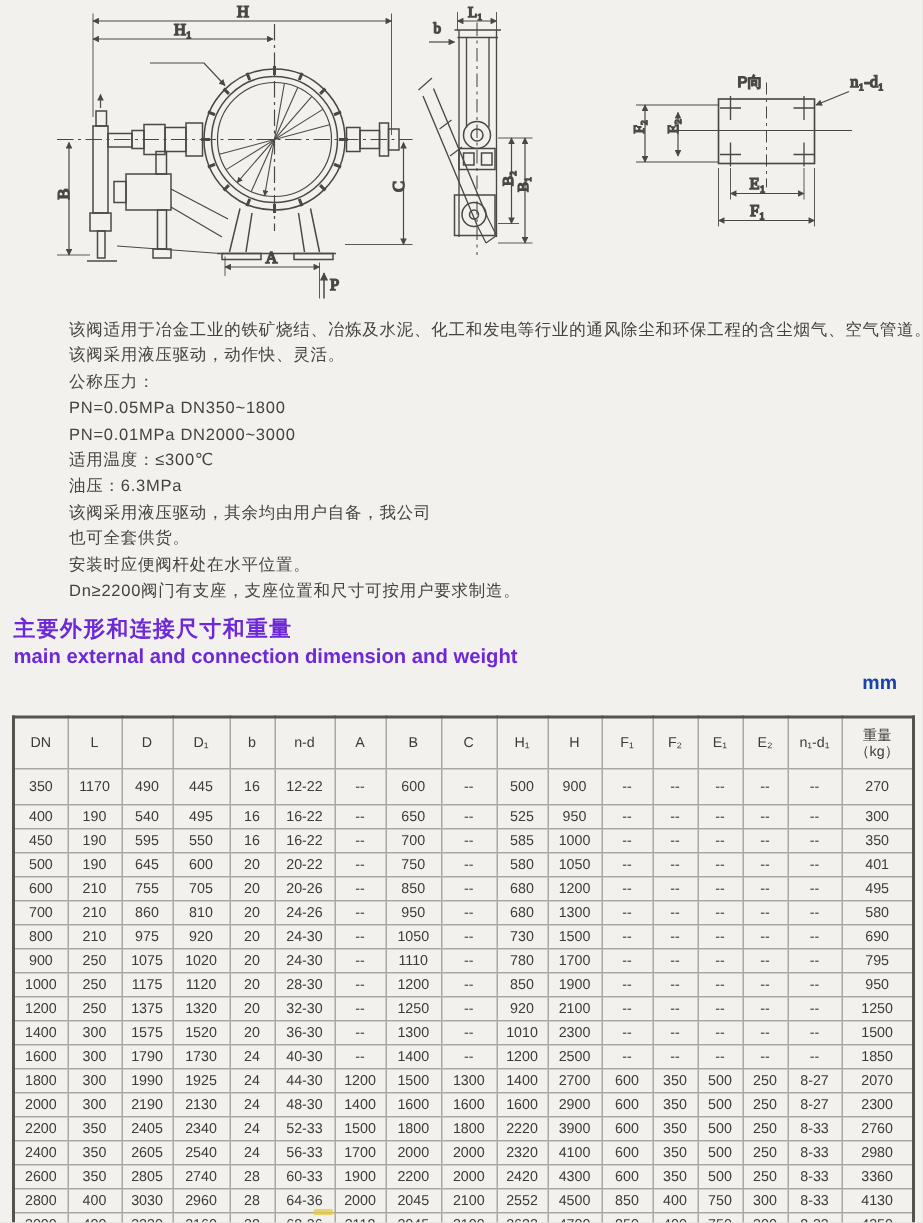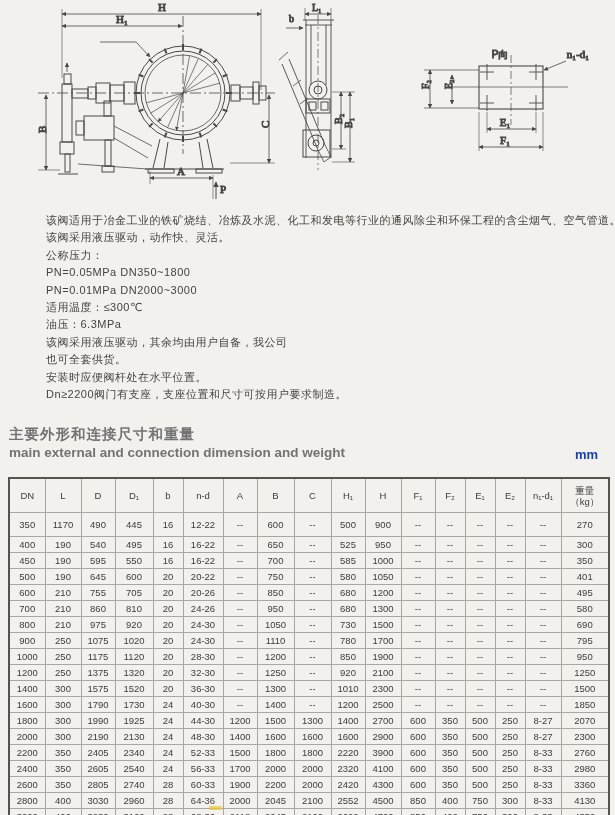--- a/index.html
+++ b/index.html
@@ -8,21 +8,21 @@
         color:#44423c;}
   
   #drawings{position:absolute;left:0;top:0;width:615px;height:205px;}
   svg text{fill:#3e3c37;font-family:"Liberation Serif","DejaVu Serif",serif;font-size:11px;}
   svg text.sm{font-size:10px;}
   svg text.cjk{font-family:"Liberation Sans","DejaVu Sans",sans-serif;font-size:10px;}
   
   #desc{position:absolute;left:9px;top:212px;width:592px;font-size:11px;
         line-height:17.4px;letter-spacing:0.5px;color:#45433d;margin-left:37px;}
   
-  #section-head{position:absolute;left:9px;top:425px;color:#737373;}
+  #section-head{position:absolute;left:9px;top:410px;color:#6d28d9;}
   #section-head .zh{font-size:14.5px;font-weight:bold;letter-spacing:1px;}
   #section-head .en{font-size:13.5px;font-weight:bold;margin-top:1px;}
   #unit-label{position:absolute;right:17px;top:447px;color:#1741ad;font-weight:bold;font-size:13px;}
   
   #tbl-wrap{position:absolute;left:8px;top:477px;width:600px;}
   table{border-collapse:collapse;width:600px;table-layout:fixed;
         font-size:9.5px;color:#3d3b36;}
   table{border:2px solid #56534c;}
   th,td{border:1px solid #aaa79f;text-align:center;padding:0;overflow:hidden;}
   th{font-weight:normal;height:33px;white-space:pre-line;line-height:11px;}

